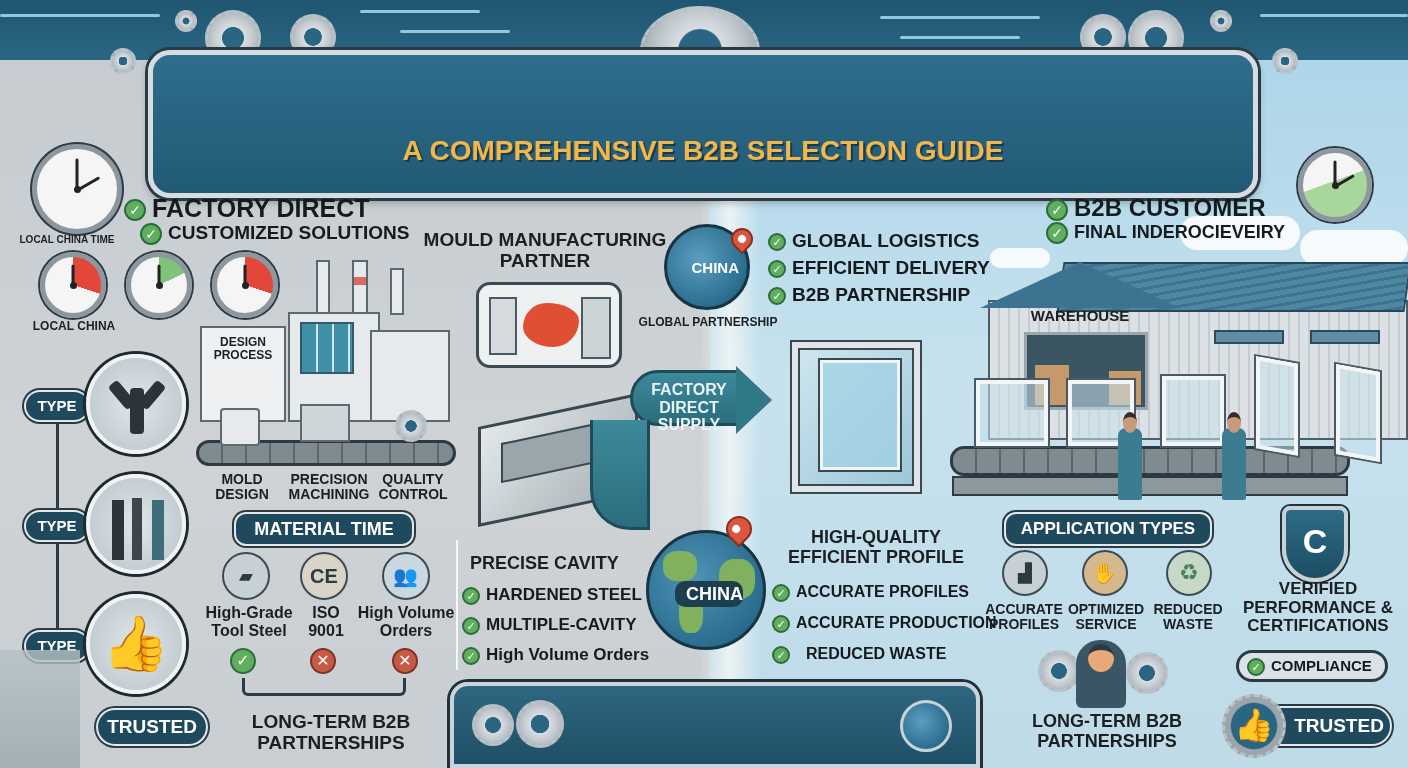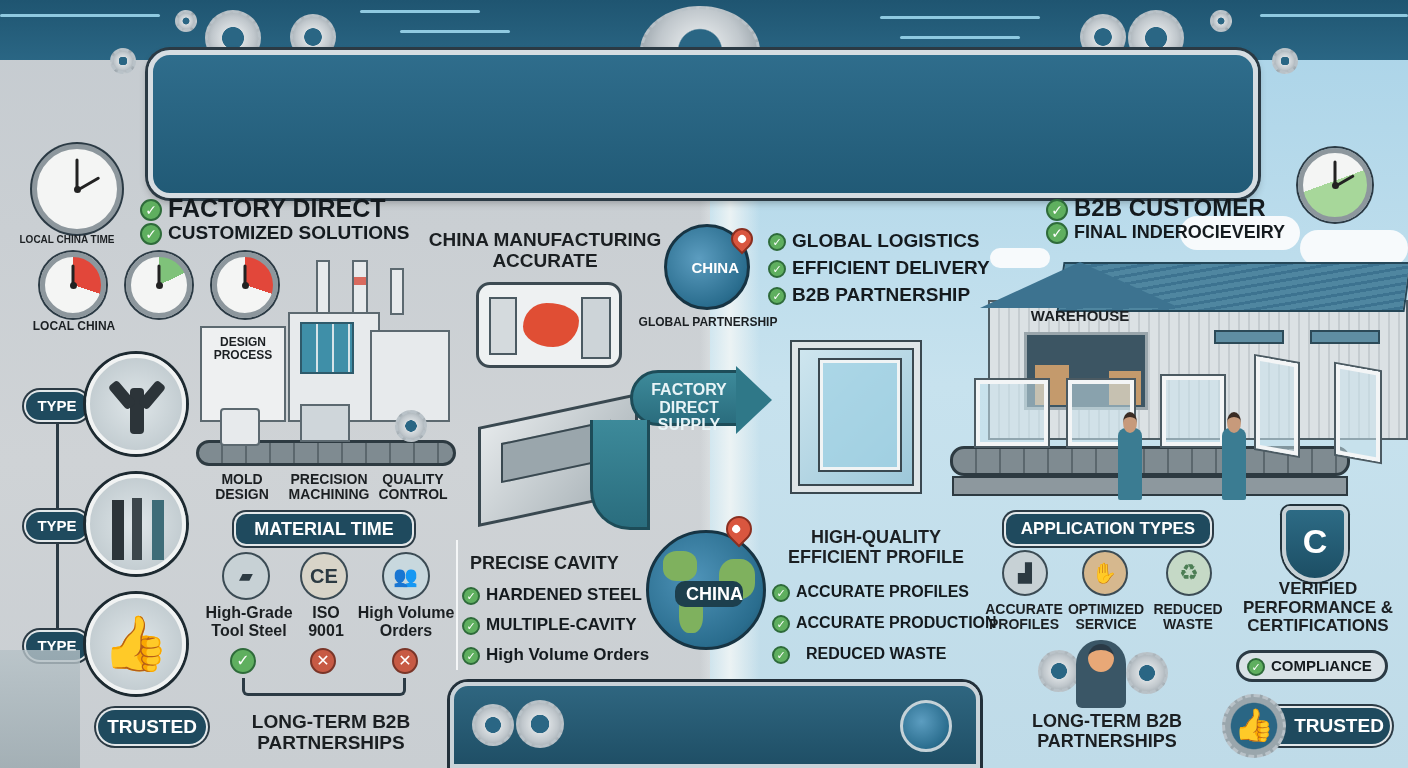--- a/index.html
+++ b/index.html
@@ -68,20 +68,21 @@
   <div class="gear" style="left:640px;top:6px;width:120px;height:90px"></div>
   <div class="gear" style="left:1080px;top:14px;width:46px;height:46px"></div>
   <div class="gear" style="left:1128px;top:10px;width:56px;height:56px"></div>
   <div class="gear" style="left:175px;top:10px;width:22px;height:22px"></div>
   <div class="gear" style="left:110px;top:48px;width:26px;height:26px"></div>
   <div class="gear" style="left:1210px;top:10px;width:22px;height:22px"></div>
   <div class="gear" style="left:1272px;top:48px;width:26px;height:26px"></div>
 </div>
 
 <div class="header">
+  <div class="subtitle">A COMPREHENSIVE B2B SELECTION GUIDE</div>
 </div>
 
 <div class="clock" style="left:32px;top:144px;width:90px;height:90px">
   <div class="hand" style="width:32px;transform:rotate(-90deg)"></div>
   <div class="hand" style="width:26px;transform:rotate(-30deg)"></div>
   <div class="dot"></div>
 </div>
 <div class="lbl" style="left:8px;top:234px;width:118px;font-size:10px">LOCAL CHINA TIME</div>
 
 <div class="clock" style="left:40px;top:252px;width:66px;height:66px;background:conic-gradient(#e2473a 0 30%,#f4f5f4 30% 100%)">
@@ -91,21 +92,21 @@
 <div class="clock" style="left:126px;top:252px;width:66px;height:66px;background:conic-gradient(#7fc27a 0 18%,#f4f5f4 18% 100%)">
   <div class="hand" style="width:22px;transform:rotate(-90deg)"></div>
     <div class="dot"></div>
 </div>
 <div class="clock" style="left:212px;top:252px;width:66px;height:66px;background:conic-gradient(#e2473a 0 30%,#f4f5f4 30% 100%)">
   <div class="hand" style="width:22px;transform:rotate(-90deg)"></div>
     <div class="dot"></div>
 </div>
 <div class="lbl" style="left:26px;top:320px;width:96px;font-size:12px">LOCAL CHINA</div>
 
-<div class="checkline" style="left:140px;top:194px;font-size:25px"><span class="chk">✓</span><span>FACTORY DIRECT</span></div>
+<div class="checkline" style="left:124px;top:194px;font-size:25px"><span class="chk">✓</span><span>FACTORY DIRECT</span></div>
 <div class="checkline" style="left:140px;top:222px;font-size:19px"><span class="chk">✓</span><span>CUSTOMIZED SOLUTIONS</span></div>
 
 <div class="factory" style="left:316px;top:260px;width:14px;height:55px"></div>
 <div class="factory" style="left:352px;top:260px;width:16px;height:55px;background:linear-gradient(180deg,#e7eaec 30%,#d96a5e 30% 45%,#e7eaec 45%)"></div>
 <div class="factory" style="left:390px;top:268px;width:14px;height:47px"></div>
 <div class="factory" style="left:288px;top:312px;width:92px;height:110px"></div>
 <div class="win-grid" style="left:300px;top:322px;width:54px;height:52px"></div>
 <div class="factory" style="left:370px;top:330px;width:80px;height:92px"></div>
 <div class="factory" style="left:200px;top:326px;width:86px;height:96px;background:#eef0f1">
   <div class="lbl" style="left:0;top:8px;width:82px;font-size:12px">DESIGN PROCESS</div>
@@ -142,21 +143,21 @@
 <div class="small-ico" style="left:382px;top:552px;width:48px;height:48px;font-size:20px;line-height:44px;background:#c8d8de">👥</div>
 <div class="lbl" style="left:204px;top:604px;width:90px;font-size:16px">High-Grade Tool Steel</div>
 <div class="lbl" style="left:296px;top:604px;width:60px;font-size:16px">ISO 9001</div>
 <div class="lbl" style="left:356px;top:604px;width:100px;font-size:16px">High Volume Orders</div>
 <div style="position:absolute;left:230px;top:648px"><span class="x" style="background:#5faf5f;border-color:#2e6b3a">✓</span></div>
 <div style="position:absolute;left:310px;top:648px"><span class="x">✕</span></div>
 <div style="position:absolute;left:392px;top:648px"><span class="x">✕</span></div>
 <div style="position:absolute;left:242px;top:678px;width:164px;height:18px;border:3px solid #2b3a44;border-top:none;border-radius:0 0 6px 6px"></div>
 <div class="lbl" style="left:226px;top:712px;width:210px;font-size:19px">LONG-TERM B2B PARTNERSHIPS</div>
 
-<div class="lbl" style="left:420px;top:230px;width:250px;font-size:19px">CHINA MANUFACTURING ACCURATE</div>
+<div class="lbl" style="left:420px;top:230px;width:250px;font-size:19px">MOULD MANUFACTURING PARTNER</div>
 <div class="speech" style="left:476px;top:282px;width:146px;height:86px">
   <div style="position:absolute;left:10px;top:12px;width:28px;height:58px;border:2px solid #4b5a62;background:#d4dadd"></div>
   <div class="map-cn" style="left:44px;top:18px;width:56px;height:44px"></div>
   <div style="position:absolute;left:102px;top:12px;width:30px;height:62px;border:2px solid #4b5a62;background:#cdd4d8"></div>
 </div>
 <div class="mold" style="left:478px;top:410px;width:160px;height:100px">
   <div style="position:absolute;left:20px;top:18px;width:110px;height:40px;background:#9aa6ac;border:2px solid #394850"></div>
 </div>
 <div class="arrow-band" style="left:630px;top:370px;width:110px;height:56px;border-radius:28px 0 0 28px">
   <div class="lbl" style="left:6px;top:8px;width:100px;font-size:16px;color:#e8f4f7">FACTORY DIRECT SUPPLY</div>

